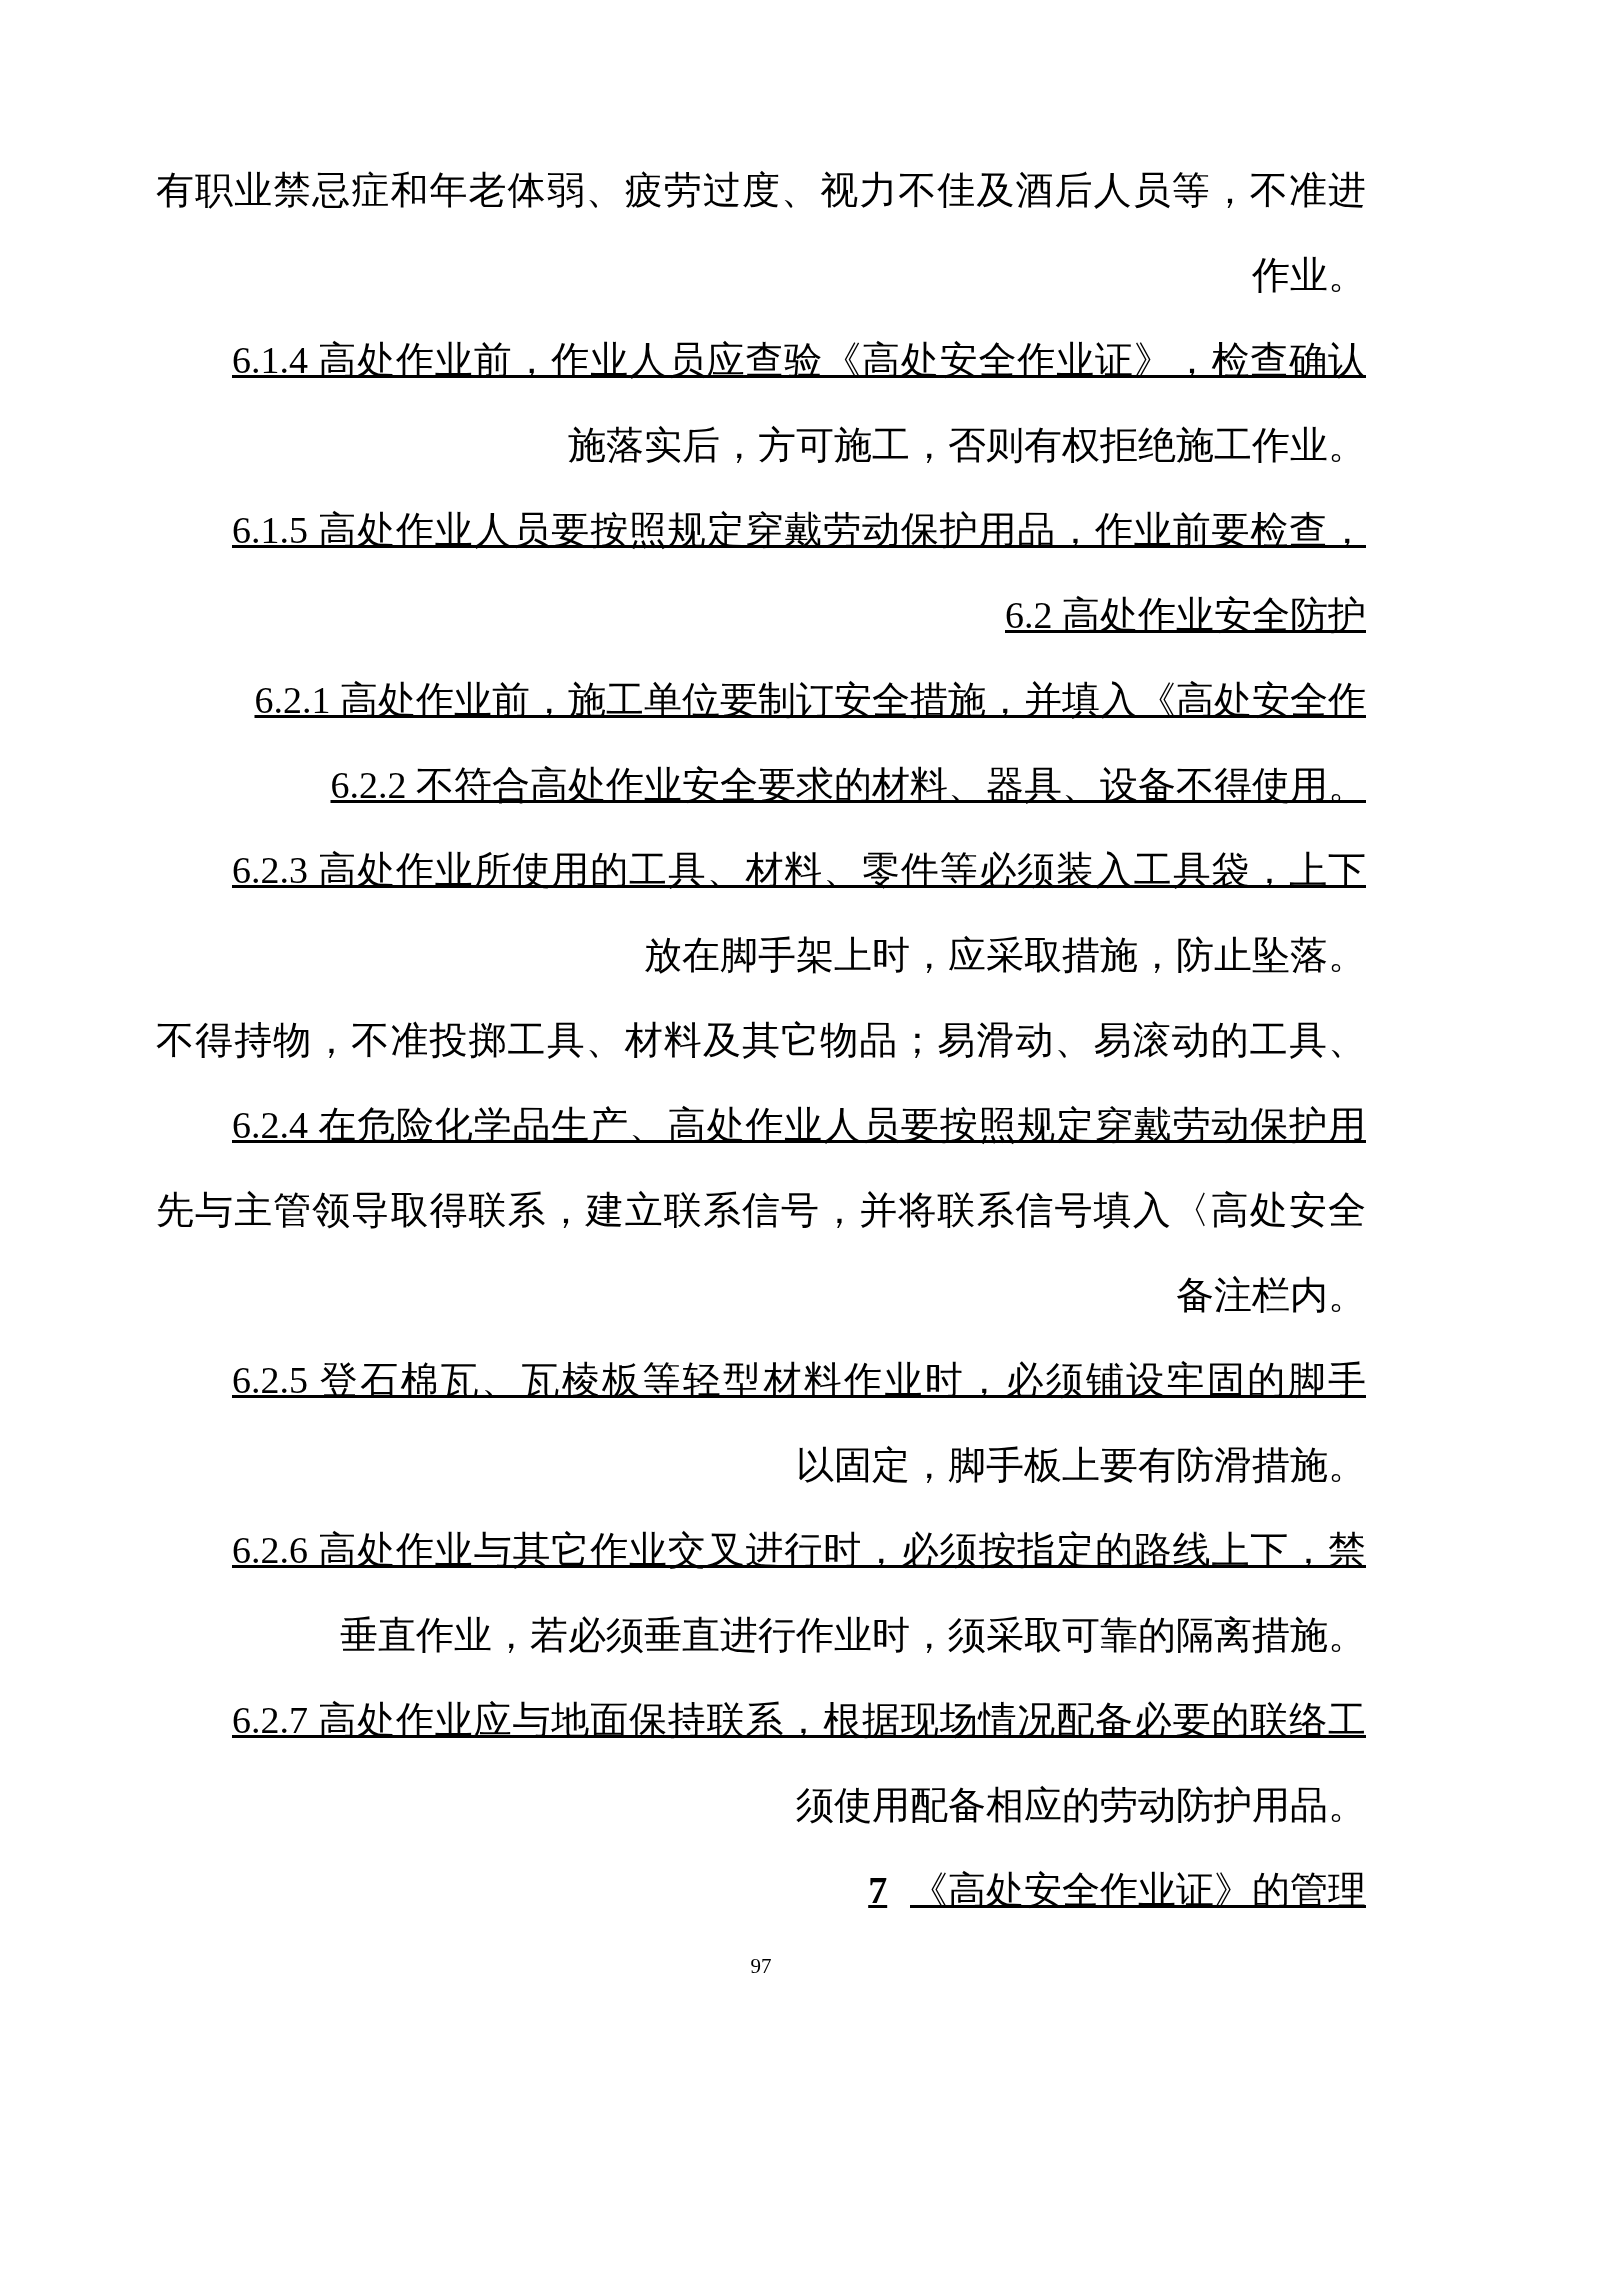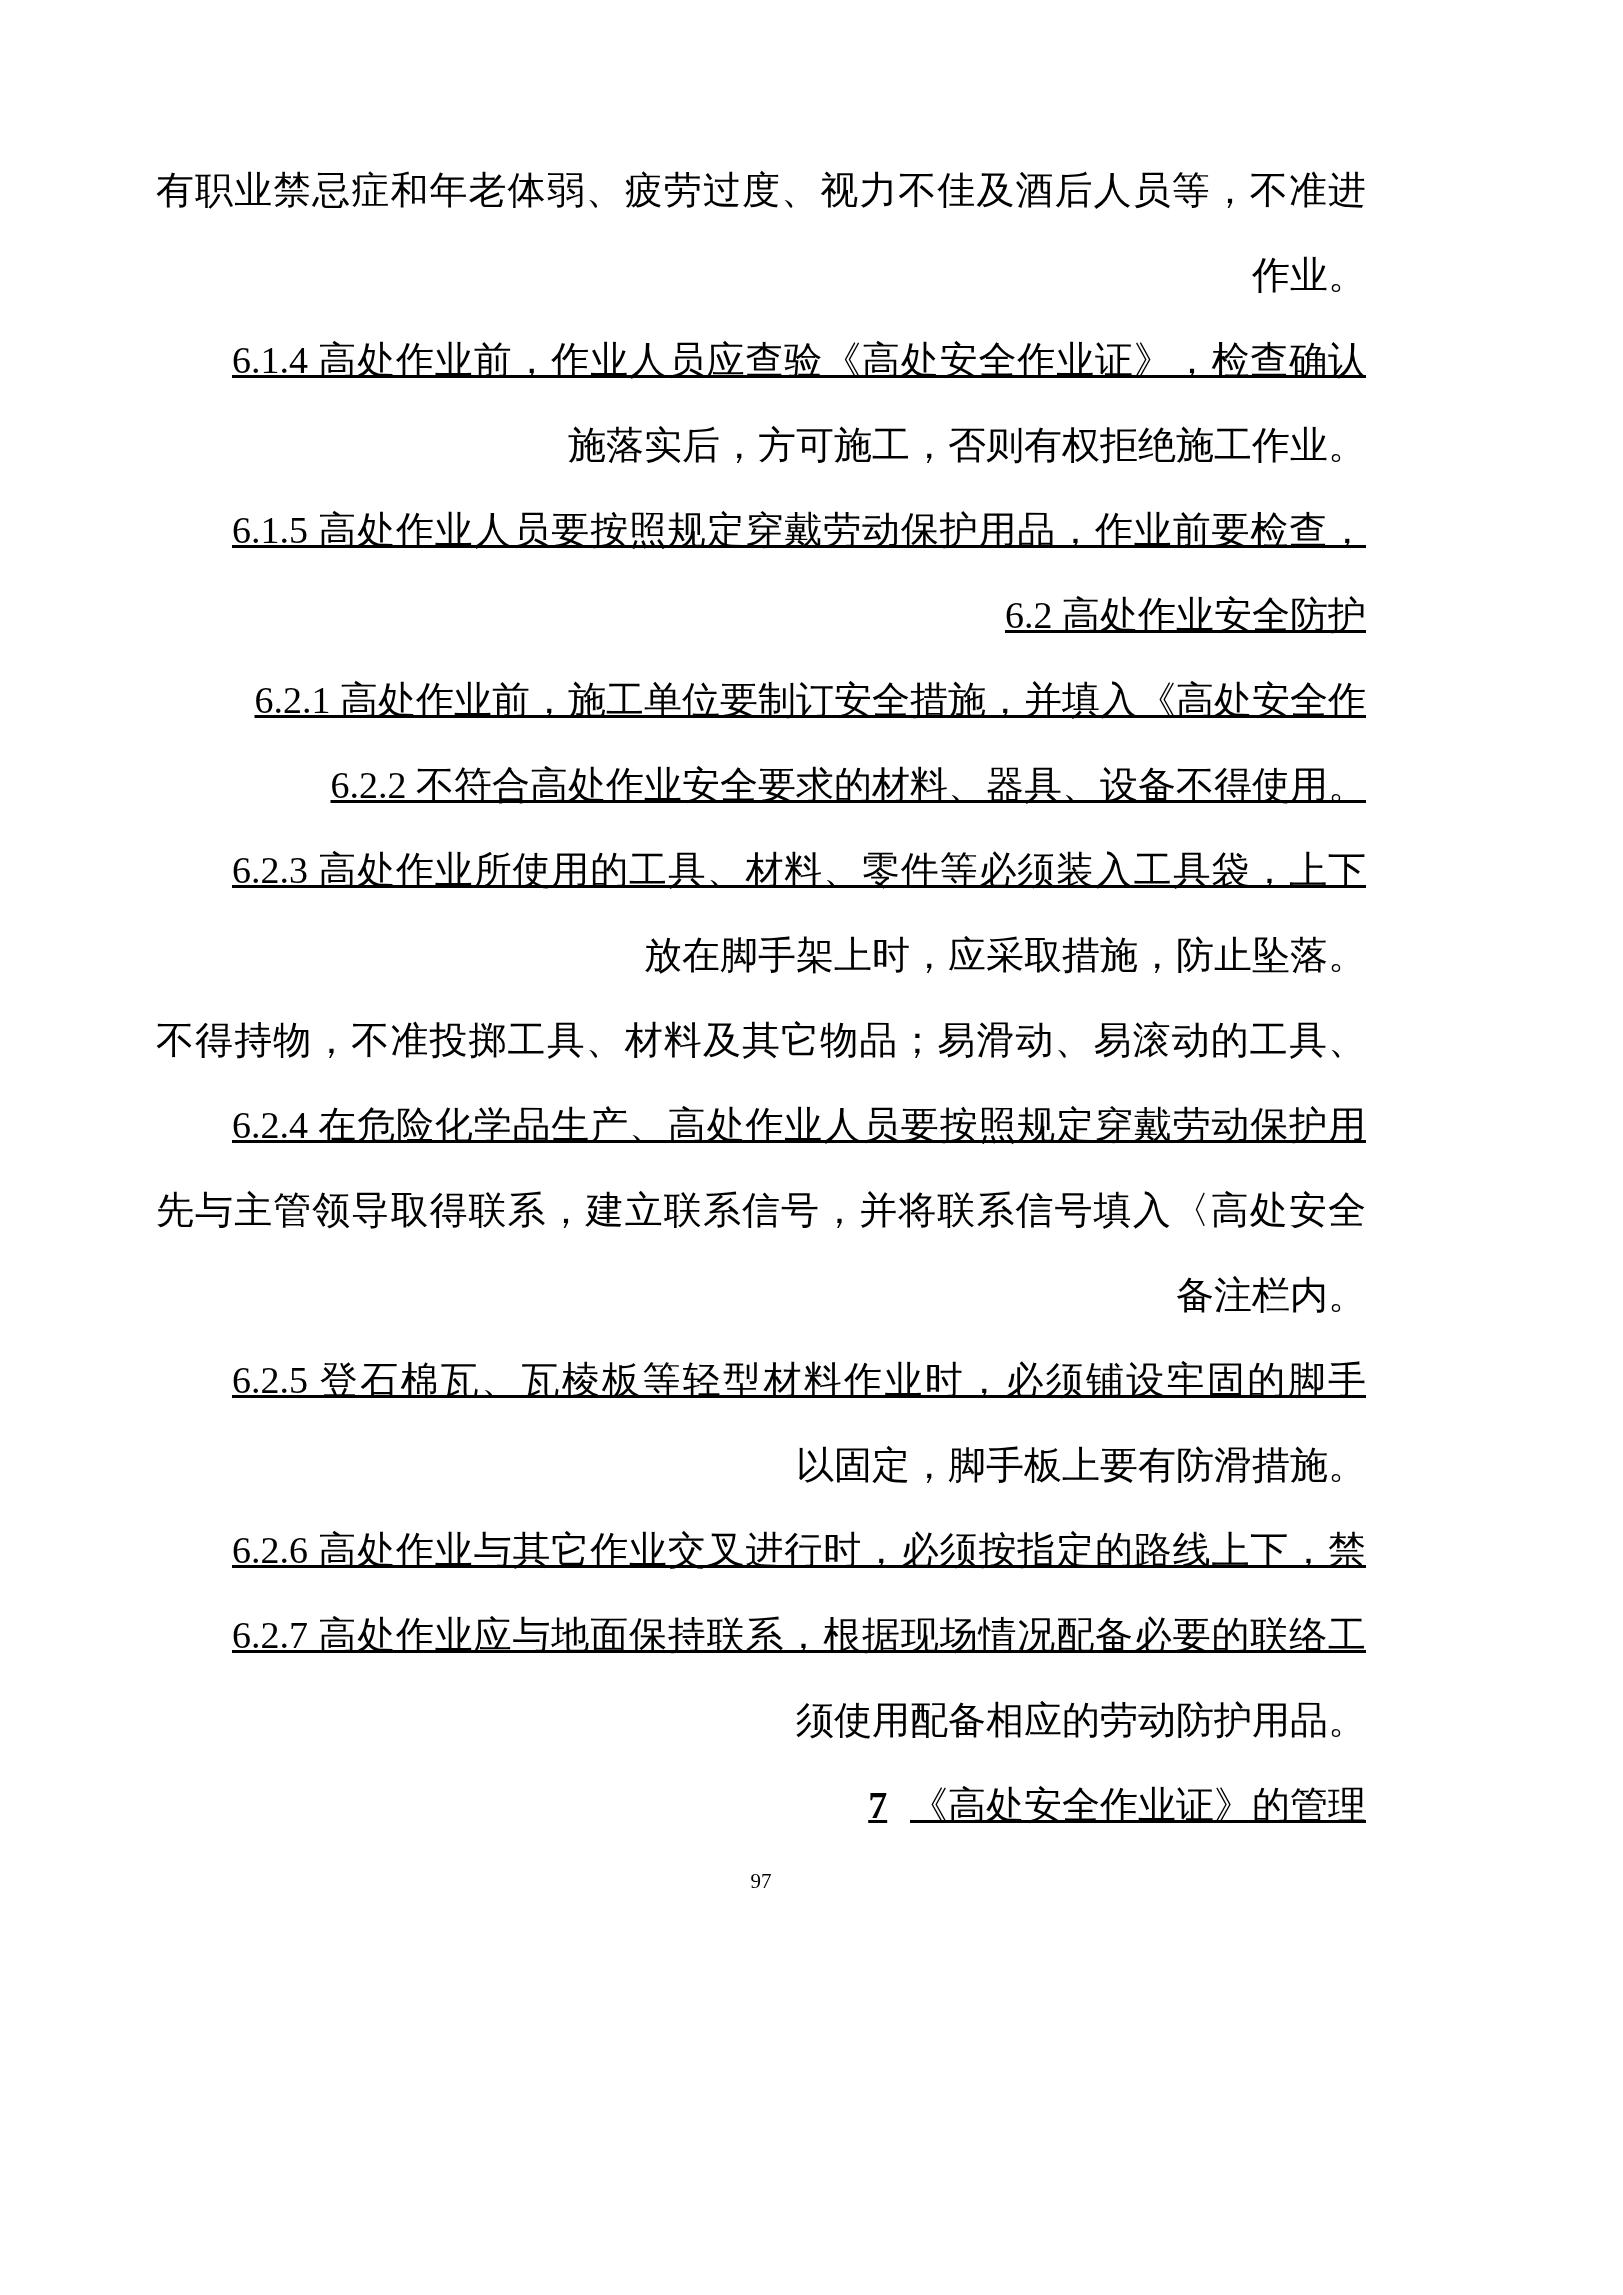--- a/index.html
+++ b/index.html
@@ -60,20 +60,21 @@
   <div class="line indent">6.2.2 不符合高处作业安全要求的材料、器具、设备不得使用。</div>
   <div class="line indent justify">6.2.3 高处作业所使用的工具、材料、零件等必须装入工具袋，上下时手中</div>
   <div class="line">放在脚手架上时，应采取措施，防止坠落。</div>
   <div class="line justify">不得持物，不准投掷工具、材料及其它物品；易滑动、易滚动的工具、材料堆</div>
   <div class="line indent justify">6.2.4 在危险化学品生产、高处作业人员要按照规定穿戴劳动保护用品，应事</div>
   <div class="line justify">先与主管领导取得联系，建立联系信号，并将联系信号填入〈高处安全作业证〉</div>
   <div class="line">备注栏内。</div>
   <div class="line indent justify">6.2.5 登石棉瓦、瓦棱板等轻型材料作业时，必须铺设牢固的脚手板，并加</div>
   <div class="line">以固定，脚手板上要有防滑措施。</div>
   <div class="line indent justify">6.2.6 高处作业与其它作业交叉进行时，必须按指定的路线上下，禁止上下</div>
+  <div class="line">垂直作业，若必须垂直进行作业时，须采取可靠的隔离措施。</div>
   <div class="line indent justify">6.2.7 高处作业应与地面保持联系，根据现场情况配备必要的联络工具，必</div>
   <div class="line">须使用配备相应的劳动防护用品。</div>
 
   <div class="line indent">
     <span class="sec-num-bold">7</span><span>《高处安全作业证》的管理</span>
   </div>
 
 
   <div class="page-number">97</div>
 

